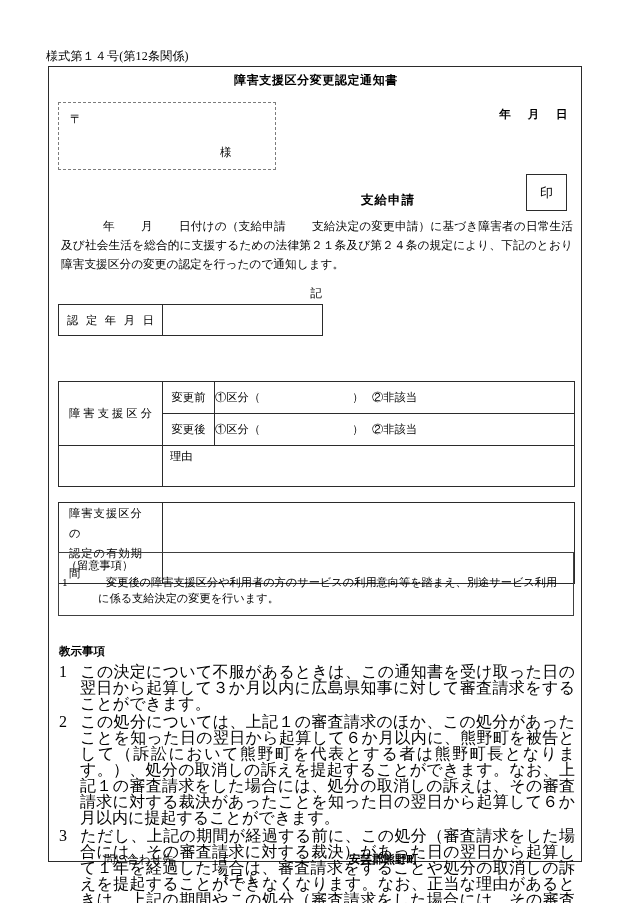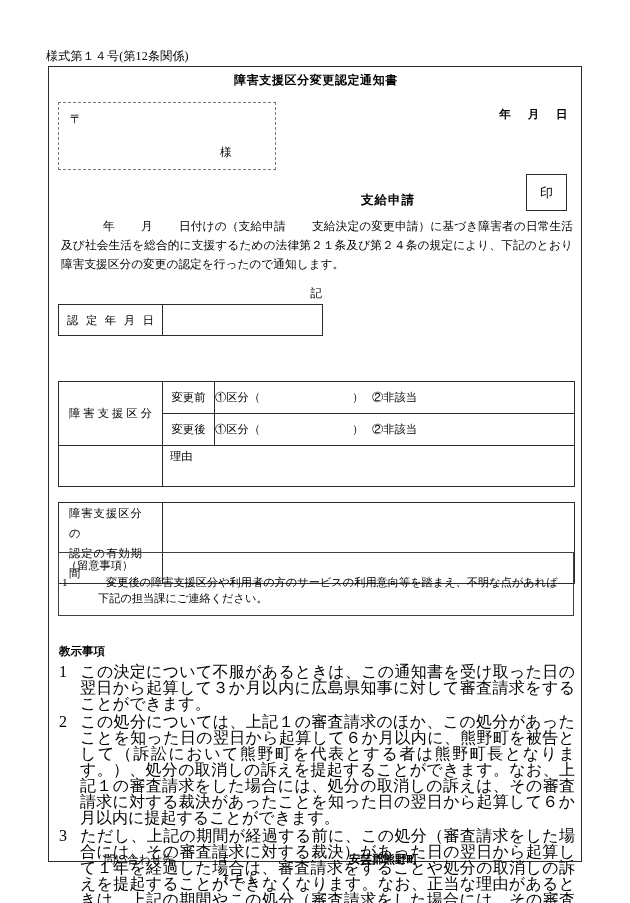--- a/index.html
+++ b/index.html
@@ -353,21 +353,21 @@
             <span class="two-line">認定の有効期間</span>
           </td>
           <td></td>
         </tr>
       </tbody>
         </table>
 
       <div class="notes-box">
         <span class="notes-title">（留意事項）</span>
         <span class="note-item">
-          <span class="txt"><span class="no" style="position:static;display:inline-block;width:12px">1</span><span class="sp"></span><span>変更後の障害支援区分や利用者の方のサービスの利用意向等を踏まえ、不明な点があれば下記の担当課にご連絡ください。</span></span>
+          <span class="txt"><span class="no" style="position:static;display:inline-block;width:12px">1</span><span class="sp"></span><span>変更後の障害支援区分や利用者の方のサービスの利用意向等を踏まえ、別途サービス利用に係る支給決定の変更を行います。</span></span>
         </span>
       </div>
 
       <div class="instr-title">教示事項</div>
       <div class="instr-list">
         <span class="instr-item"><span class="no">1</span><span>この決定について不服があるときは、この通知書を受け取った日の翌日から起算して３か月以内に広島県知事に対して審査請求をすることができます。</span></span>
         <span class="instr-item"><span class="no">2</span><span>この処分については、上記１の審査請求のほか、この処分があったことを知った日の翌日から起算して６か月以内に、熊野町を被告として（訴訟において熊野町を代表とする者は熊野町長となります。）、処分の取消しの訴えを提起することができます。なお、上記１の審査請求をした場合には、処分の取消しの訴えは、その審査請求に対する裁決があったことを知った日の翌日から起算して６か月以内に提起することができます。</span></span>
         <span class="instr-item"><span class="no">3</span><span>ただし、上記の期間が経過する前に、この処分（審査請求をした場合には、その審査請求に対する裁決）があった日の翌日から起算して１年を経過した場合は、審査請求をすることや処分の取消しの訴えを提起することができなくなります。なお、正当な理由があるときは、上記の期間やこの処分（審査請求をした場合には、その審査請求に対する裁決）があった日の翌日から起算して１年を経過した後であっても審査請求をすることや処分の取消しの訴えを提起することが認められる場合があります。</span></span>
       </div>
 

